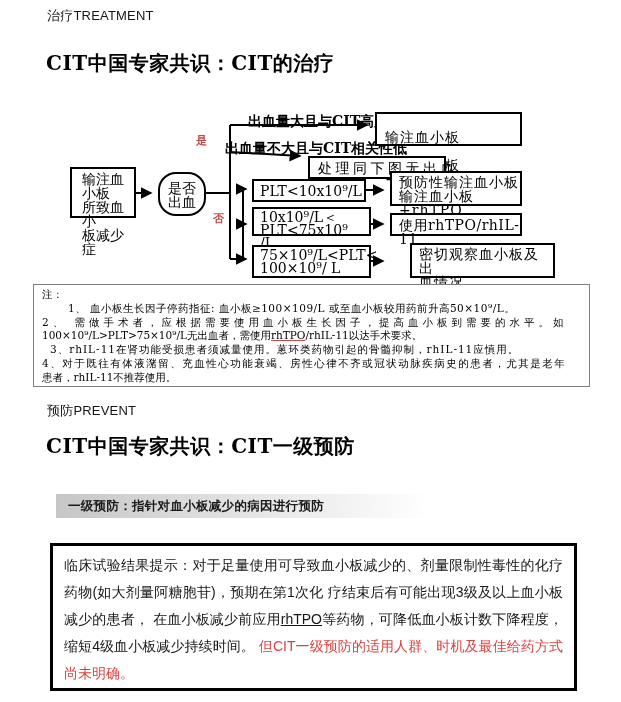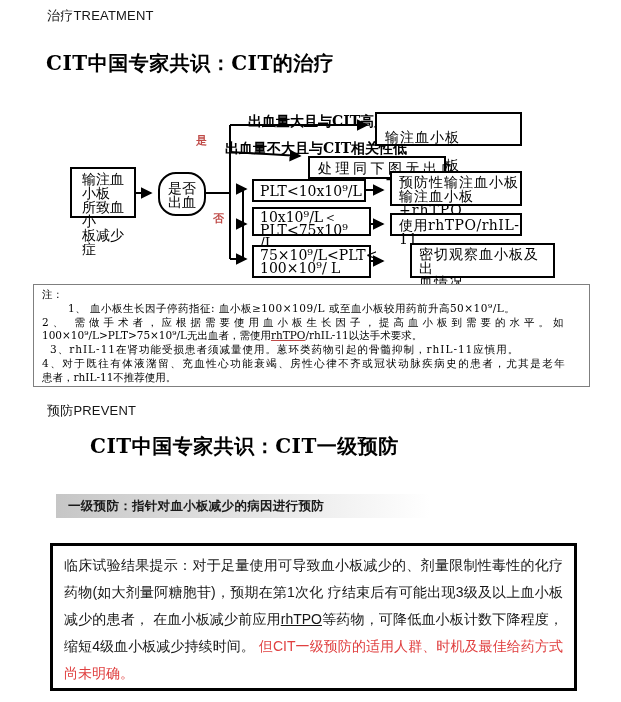--- a/index.html
+++ b/index.html
@@ -122,21 +122,21 @@
     <div>注：</div>
     <div class="n-sp0">1、 血小板生长因子停药指征: 血小板≥100×109/L 或至血小板较用药前升高50×10⁹/L。</div>
     <div class="n-sp4">2、 需做手术者，应根据需要使用血小板生长因子，提高血小板到需要的水平。如</div>
     <div><span>100×10⁹/L&gt;PLT&gt;75×10⁹/L无出血者，需使用</span><span class="u-red">rhTPO</span><span>/rhIL-11以达手术要求。</span></div>
     <div class="n-sp1">3、rhIL-11在肾功能受损患者须减量使用。蒽环类药物引起的骨髓抑制，rhIL-11应慎用。</div>
     <div class="n-sp15">4、对于既往有体液潴留、充血性心功能衰竭、房性心律不齐或冠状动脉疾病史的患者，尤其是老年</div>
     <div>患者，rhIL-11不推荐使用。</div>
   </div>
 
   <div class="abs kicker" style="left:47px; top:402px;">预防PREVENT</div>
-  <div class="abs big-title" style="left:46px; top:433px;margin-left:44px;">CIT中国专家共识：CIT一级预防</div>
+  <div class="abs big-title" style="left:46px; top:433px;">CIT中国专家共识：CIT一级预防</div>
 
   <div class="abs" id="subtitle-bar">一级预防：指针对血小板减少的病因进行预防</div>
 
   <div class="abs" id="prevent-box">
     <span>临床试验结果提示：对于足量使用可导致血小板减少的、剂量限制性毒性的化疗药物(如大剂量阿糖胞苷)，预期在第1次化 疗结束后有可能出现3级及以上血小板减少的患者， 在血小板减少前应用</span><span class="u-dark">rhTPO</span><span>等药物，可降低血小板计数下降程度，缩短4级血小板减少持续时间。 </span><span class="alert">但CIT一级预防的适用人群、时机及最佳给药方式尚未明确。</span>
   </div>
 
 </div>
 
 </body></html>

